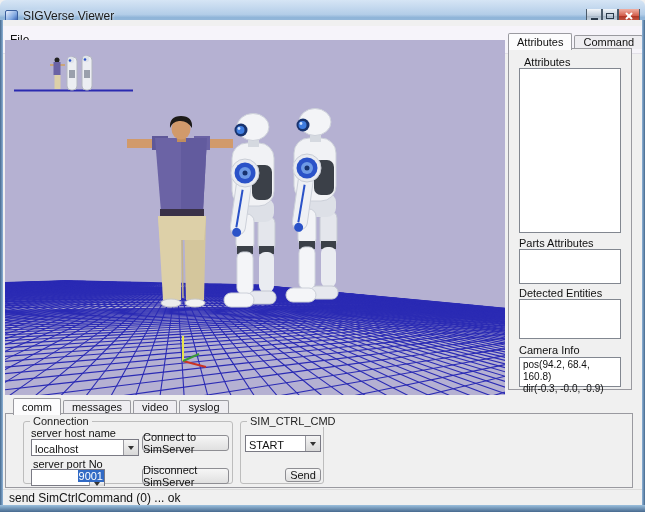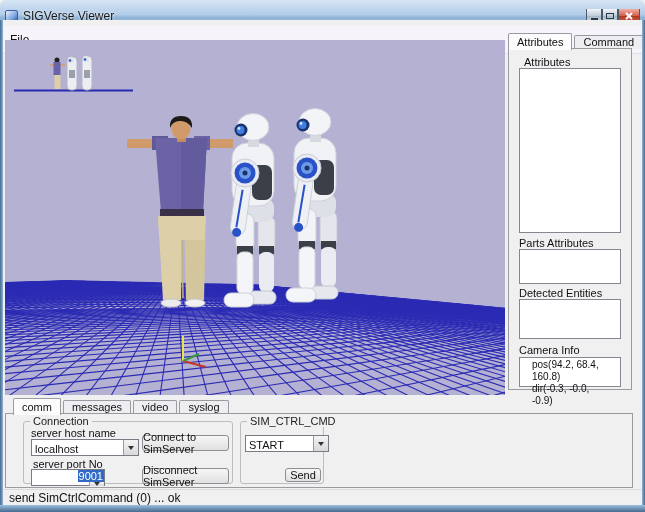--- a/index.html
+++ b/index.html
@@ -40,21 +40,21 @@
   .viewport svg{position:absolute;left:0;top:0;}
   
   .tabs{display:flex;align-items:flex-end;height:16px;}
   .tab{height:14px;line-height:13px;font-size:11px;padding:0 8px;background:#eeedf1;
     border:1px solid #9a9aa0;border-bottom:none;border-radius:2px 2px 0 0;margin-right:2px;color:#111;}
   .tab.active{height:17px;line-height:16px;background:#fcfcfd;margin-bottom:-1px;position:relative;z-index:3;}
   .page{background:#f0f0f0;border:1px solid #9a9aa0;position:absolute;}
   .field-label{position:absolute;font-size:11px;color:#111;}
   .listbox{position:absolute;background:#fff;border:1px solid #828790;}
   .infobox{position:absolute;background:#fff;border:1px solid #828790;font-size:10px;
-    color:#111;padding:1px 12px;line-height:12px;}
+    color:#111;padding:1px 3px;line-height:12px;}
   .groupbox{position:absolute;border:1px solid #bdbdbd;border-radius:3px;}
   .gb-label{position:absolute;top:-7px;left:6px;background:#f0f0f0;padding:0 3px;font-size:11px;color:#222;}
   .btn{position:absolute;font-size:11px;color:#111;background:linear-gradient(#f6f6f6,#e0e0e0);
     border:1px solid #8e8e93;border-radius:3px;display:flex;align-items:center;justify-content:center;}
   .combo{position:absolute;height:17px;background:#fff;border:1px solid #7a7a84;
     display:flex;align-items:flex-end;font-size:11px;color:#111;padding-left:3px;}
   .combo-arrow{margin-left:auto;width:15px;align-self:stretch;background:linear-gradient(#f4f4f4,#d8d8d8);
     border-left:1px solid #9a9aa0;display:flex;align-items:center;justify-content:center;}
   .tri{width:0;height:0;border-left:3.5px solid transparent;border-right:3.5px solid transparent;
     border-top:4px solid #333;}
@@ -452,21 +452,21 @@
           <span class="combo-arrow">
               <i class="tri"></i>
             </span>
         </div>
         <div class="btn" style="left:118px;top:13px;width:87px;height:16px;">Connect to SimServer</div>
         <div class="btn" style="left:118px;top:46px;width:87px;height:16px;">Disconnect SimServer</div>
       </div>
 
       <div class="groupbox" style="left:234px;top:7px;width:84px;height:63px;">
         <span class="gb-label">SIM_CTRL_CMD</span>
-        <div class="combo" style="left:4px;top:13px;width:84px;">
+        <div class="combo" style="left:4px;top:13px;width:76px;">
           <span>START</span>
           <span class="combo-arrow">
               <i class="tri"></i>
             </span>
         </div>
         <div class="btn" style="left:44px;top:46px;width:36px;height:14px;text-align:right;">Send</div>
       </div>
     </div>
 
     <div class="statusbar">

